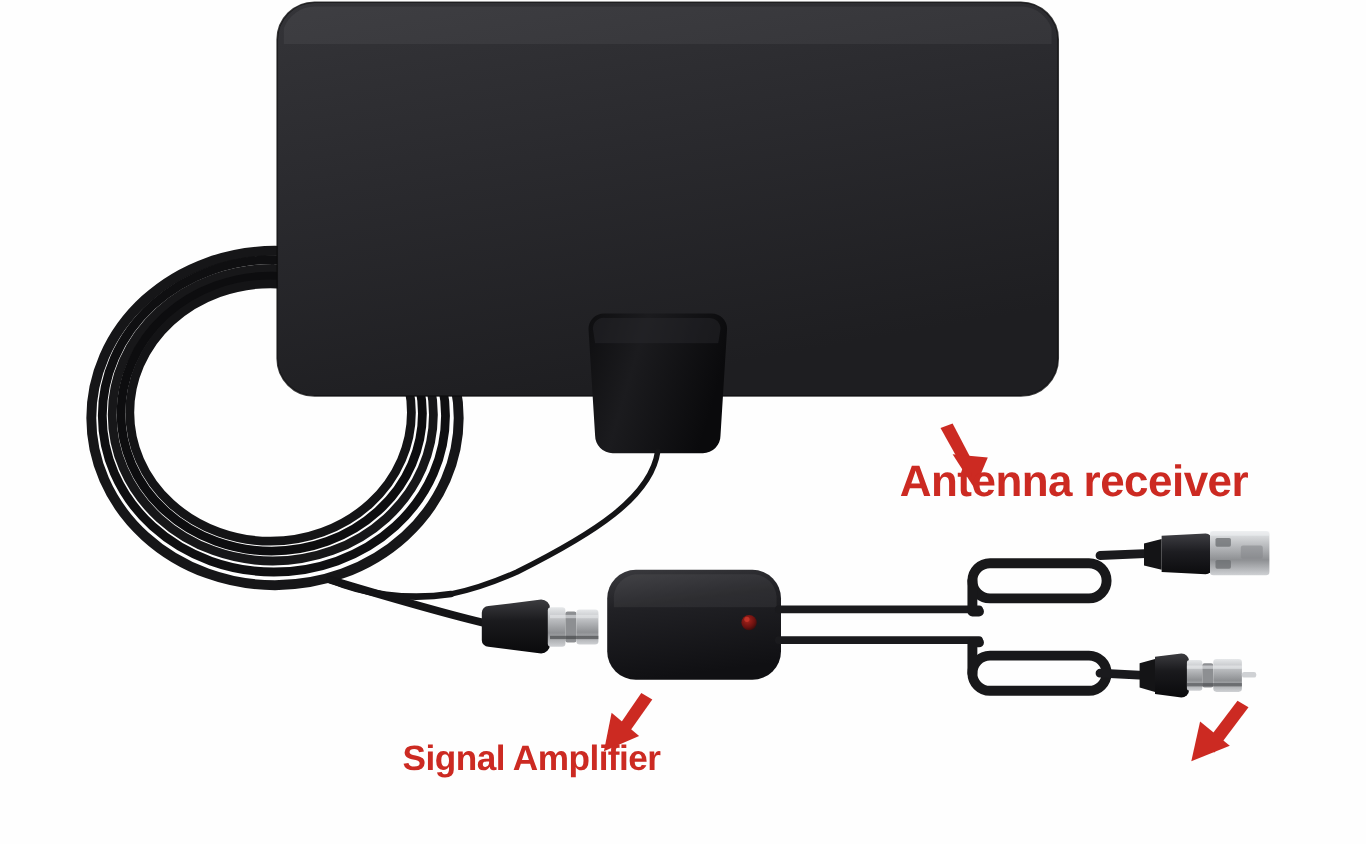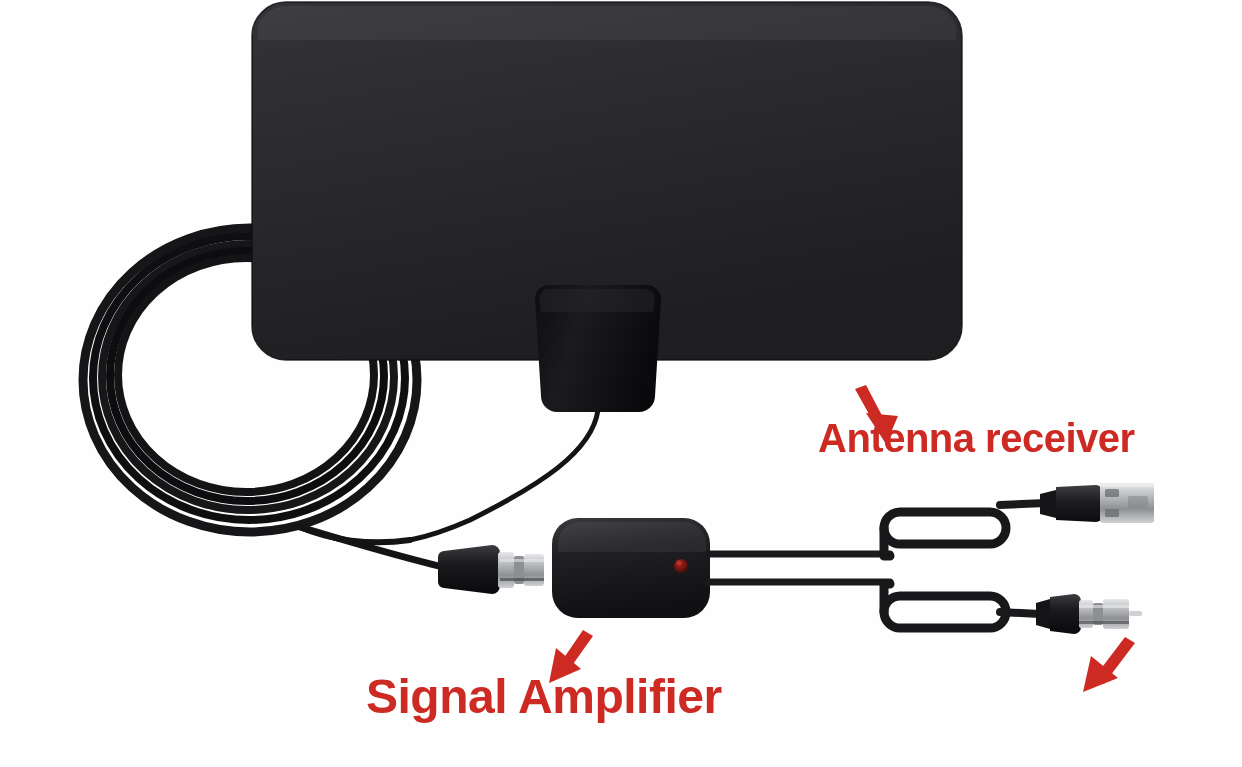--- a/index.html
+++ b/index.html
@@ -32,21 +32,21 @@
     line-height: 1;
   }
   #label-antenna-receiver {
     left: 818px;
     top: 418px;
     font-size: 40px;
   }
   #label-signal-amplifier {
     left: 366px;
     top: 673px;
-    font-size: 48px;
+    font-size: 32px;
   }
   #label-universal-connector {
     left: 757px;
     top: 673px;
     font-size: 40px;
   }
 </style>
 </head>
 <body>
 

